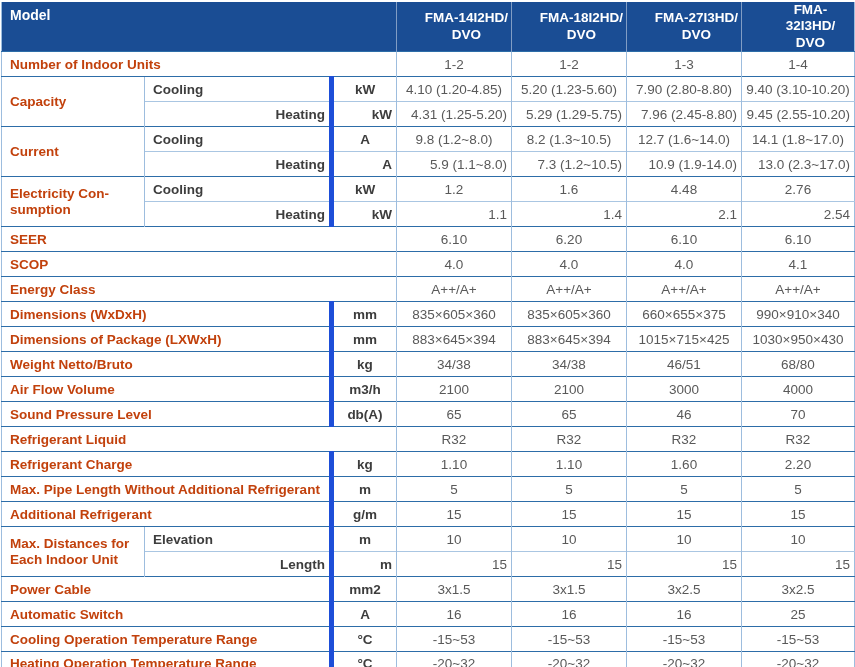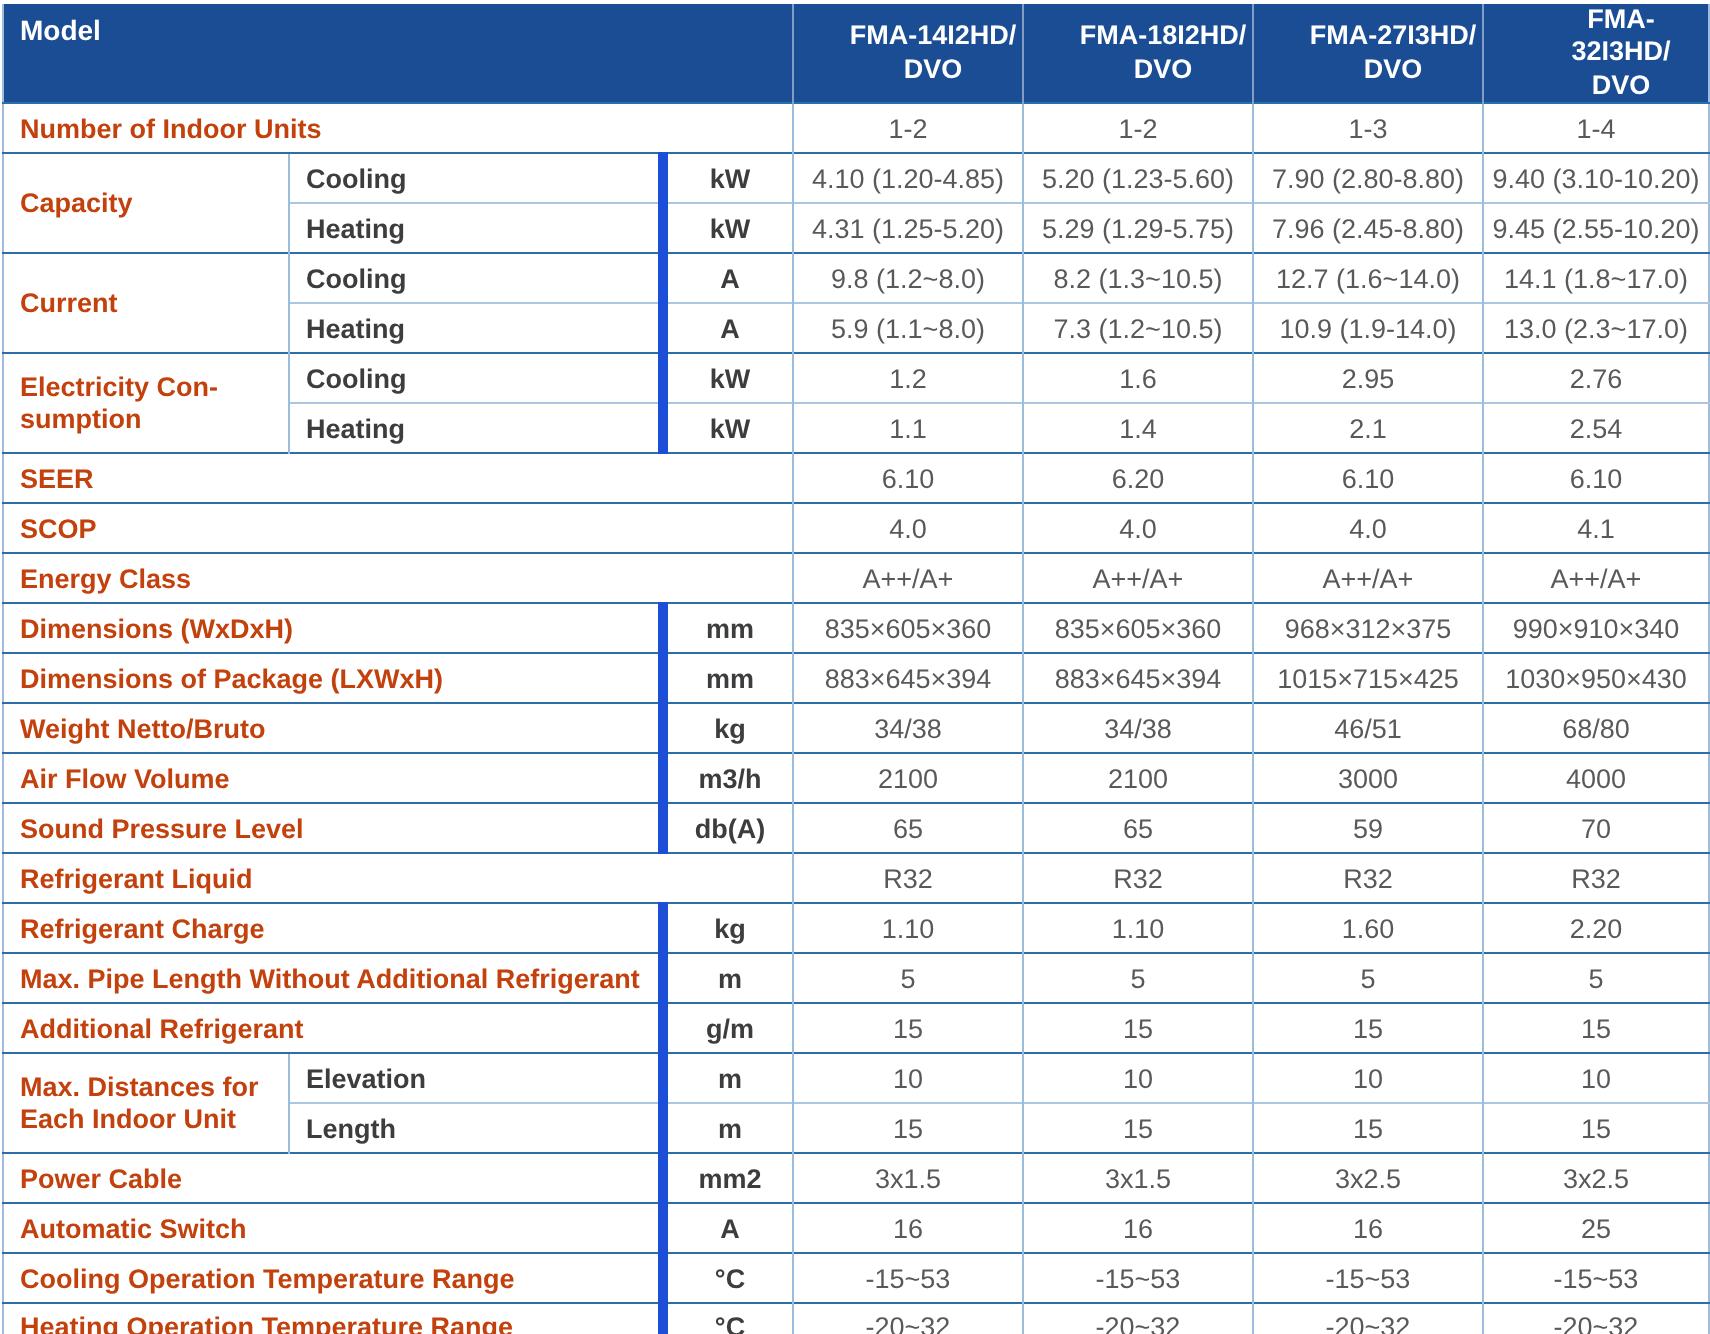--- a/index.html
+++ b/index.html
@@ -49,21 +49,21 @@
   
   tbody tr { height: 25px; }
   tbody td {
     font-size: 13.5px;
     vertical-align: middle;
     padding: 1px 4px;
     white-space: pre-line;
     line-height: 1.15;
   }
   tbody tr.major > td { border-top: 1px solid #2d6da8; }
-  tbody tr.minor > td { border-top: 1px solid #aac6e2; }
+  tbody tr.minor > td { border-top: 1px solid #aac6e2; text-align: right; }
   td.lbl {
     color: #c2410c;
     font-weight: bold;
     text-align: left;
     padding-left: 8px;
   }
   td.sub {
     color: #3d3d3d;
     font-weight: bold;
     text-align: left;
@@ -153,21 +153,21 @@
           <td class="val">10.9 (1.9-14.0)</td>
           <td class="val">13.0 (2.3~17.0)</td>
         </tr>
         <tr class="major">
           <td class="lbl" rowspan="2">Electricity Con-
 sumption</td>
           <td class="sub">Cooling</td>
           <td class="unit">kW</td>
           <td class="val">1.2</td>
           <td class="val">1.6</td>
-          <td class="val">2.95</td>
+          <td class="val">4.48</td>
           <td class="val">2.76</td>
         </tr>
         <tr class="minor">
           <td class="sub">Heating</td>
           <td class="unit">kW</td>
           <td class="val">1.1</td>
           <td class="val">1.4</td>
           <td class="val">2.1</td>
           <td class="val">2.54</td>
         </tr>
@@ -190,21 +190,21 @@
           <td class="val">A++/A+</td>
           <td class="val">A++/A+</td>
           <td class="val">A++/A+</td>
           <td class="val">A++/A+</td>
         </tr>
         <tr class="major">
           <td class="lbl" colspan="2">Dimensions (WxDxH)</td>
           <td class="unit">mm</td>
           <td class="val">835×605×360</td>
           <td class="val">835×605×360</td>
-          <td class="val">968×312×375</td>
+          <td class="val">660×655×375</td>
           <td class="val">990×910×340</td>
         </tr>
         <tr class="major">
           <td class="lbl" colspan="2">Dimensions of Package (LXWxH)</td>
           <td class="unit">mm</td>
           <td class="val">883×645×394</td>
           <td class="val">883×645×394</td>
           <td class="val">1015×715×425</td>
           <td class="val">1030×950×430</td>
         </tr>
@@ -222,21 +222,21 @@
           <td class="val">2100</td>
           <td class="val">2100</td>
           <td class="val">3000</td>
           <td class="val">4000</td>
         </tr>
         <tr class="major">
           <td class="lbl" colspan="2">Sound Pressure Level</td>
           <td class="unit">db(A)</td>
           <td class="val">65</td>
           <td class="val">65</td>
-          <td class="val">59</td>
+          <td class="val">46</td>
           <td class="val">70</td>
         </tr>
         <tr class="major">
           <td class="lbl" colspan="3">Refrigerant Liquid</td>
           <td class="val">R32</td>
           <td class="val">R32</td>
           <td class="val">R32</td>
           <td class="val">R32</td>
         </tr>
         <tr class="major">

